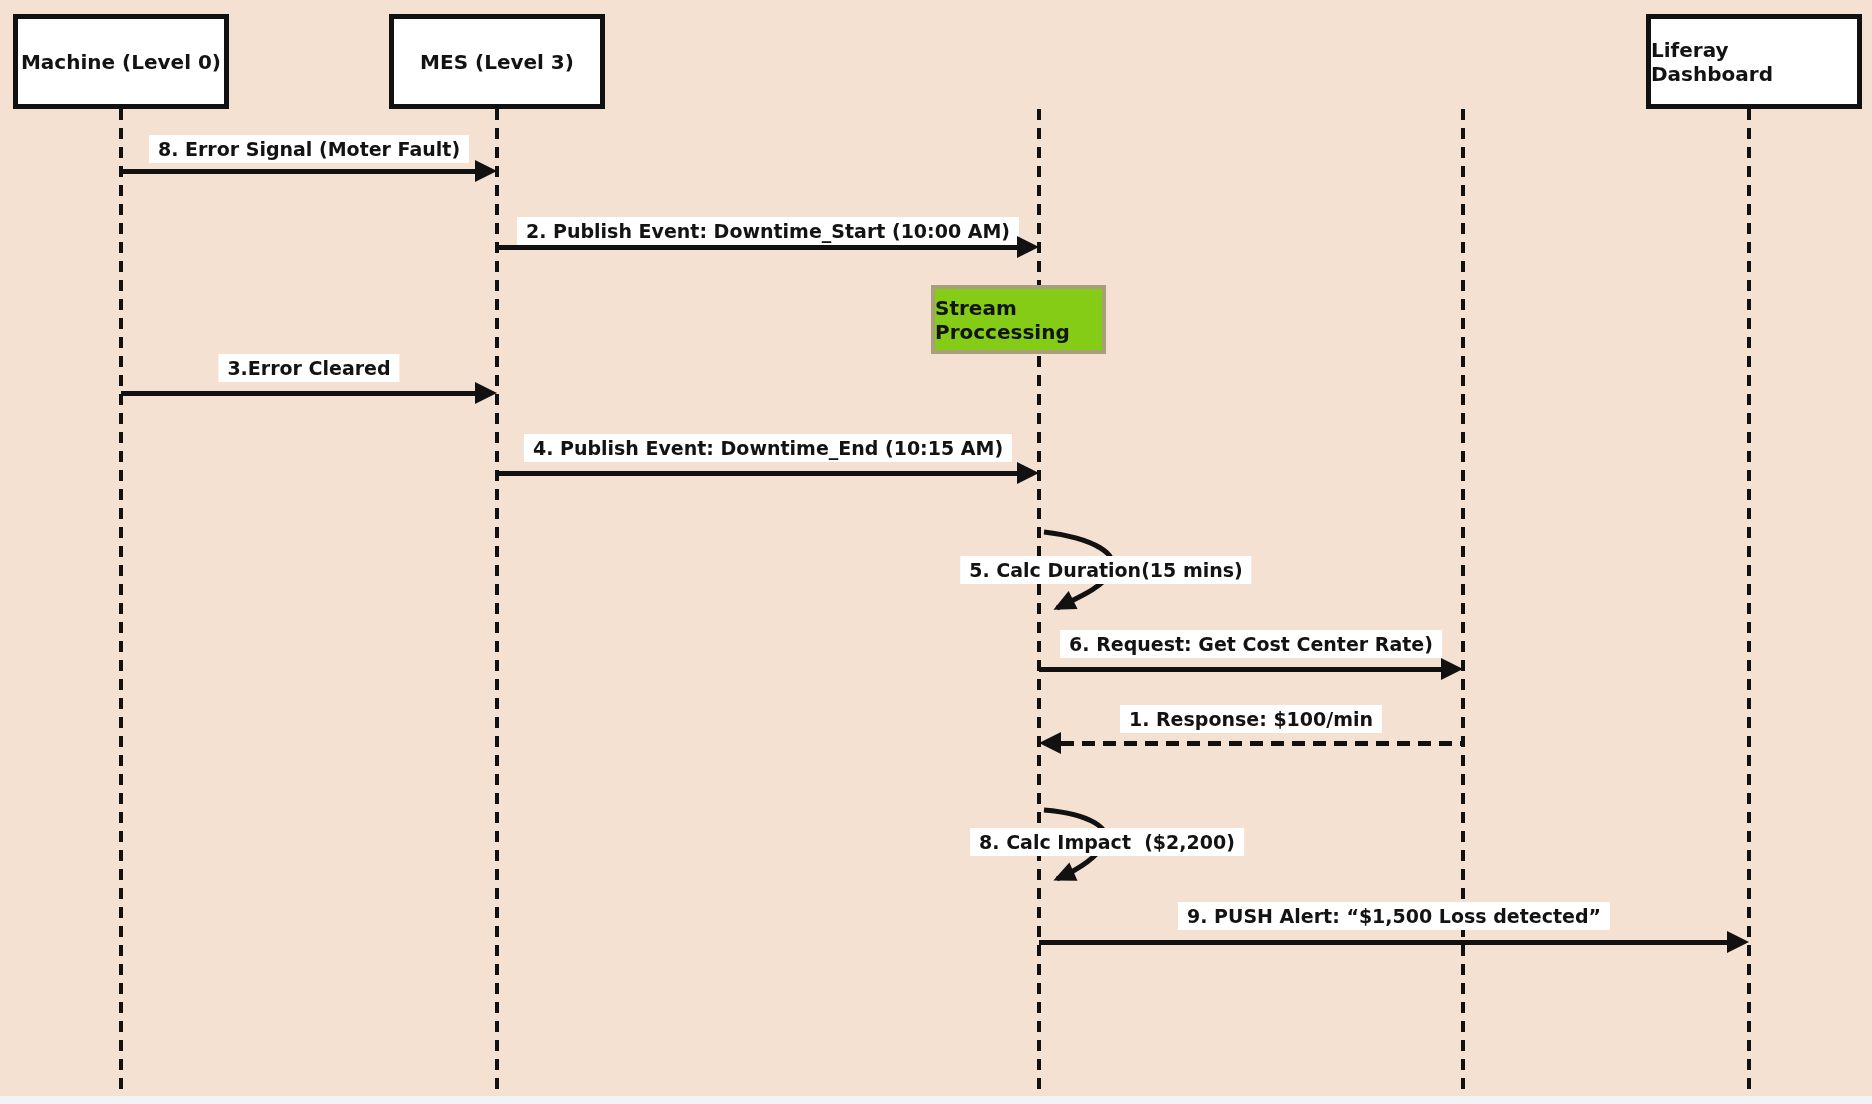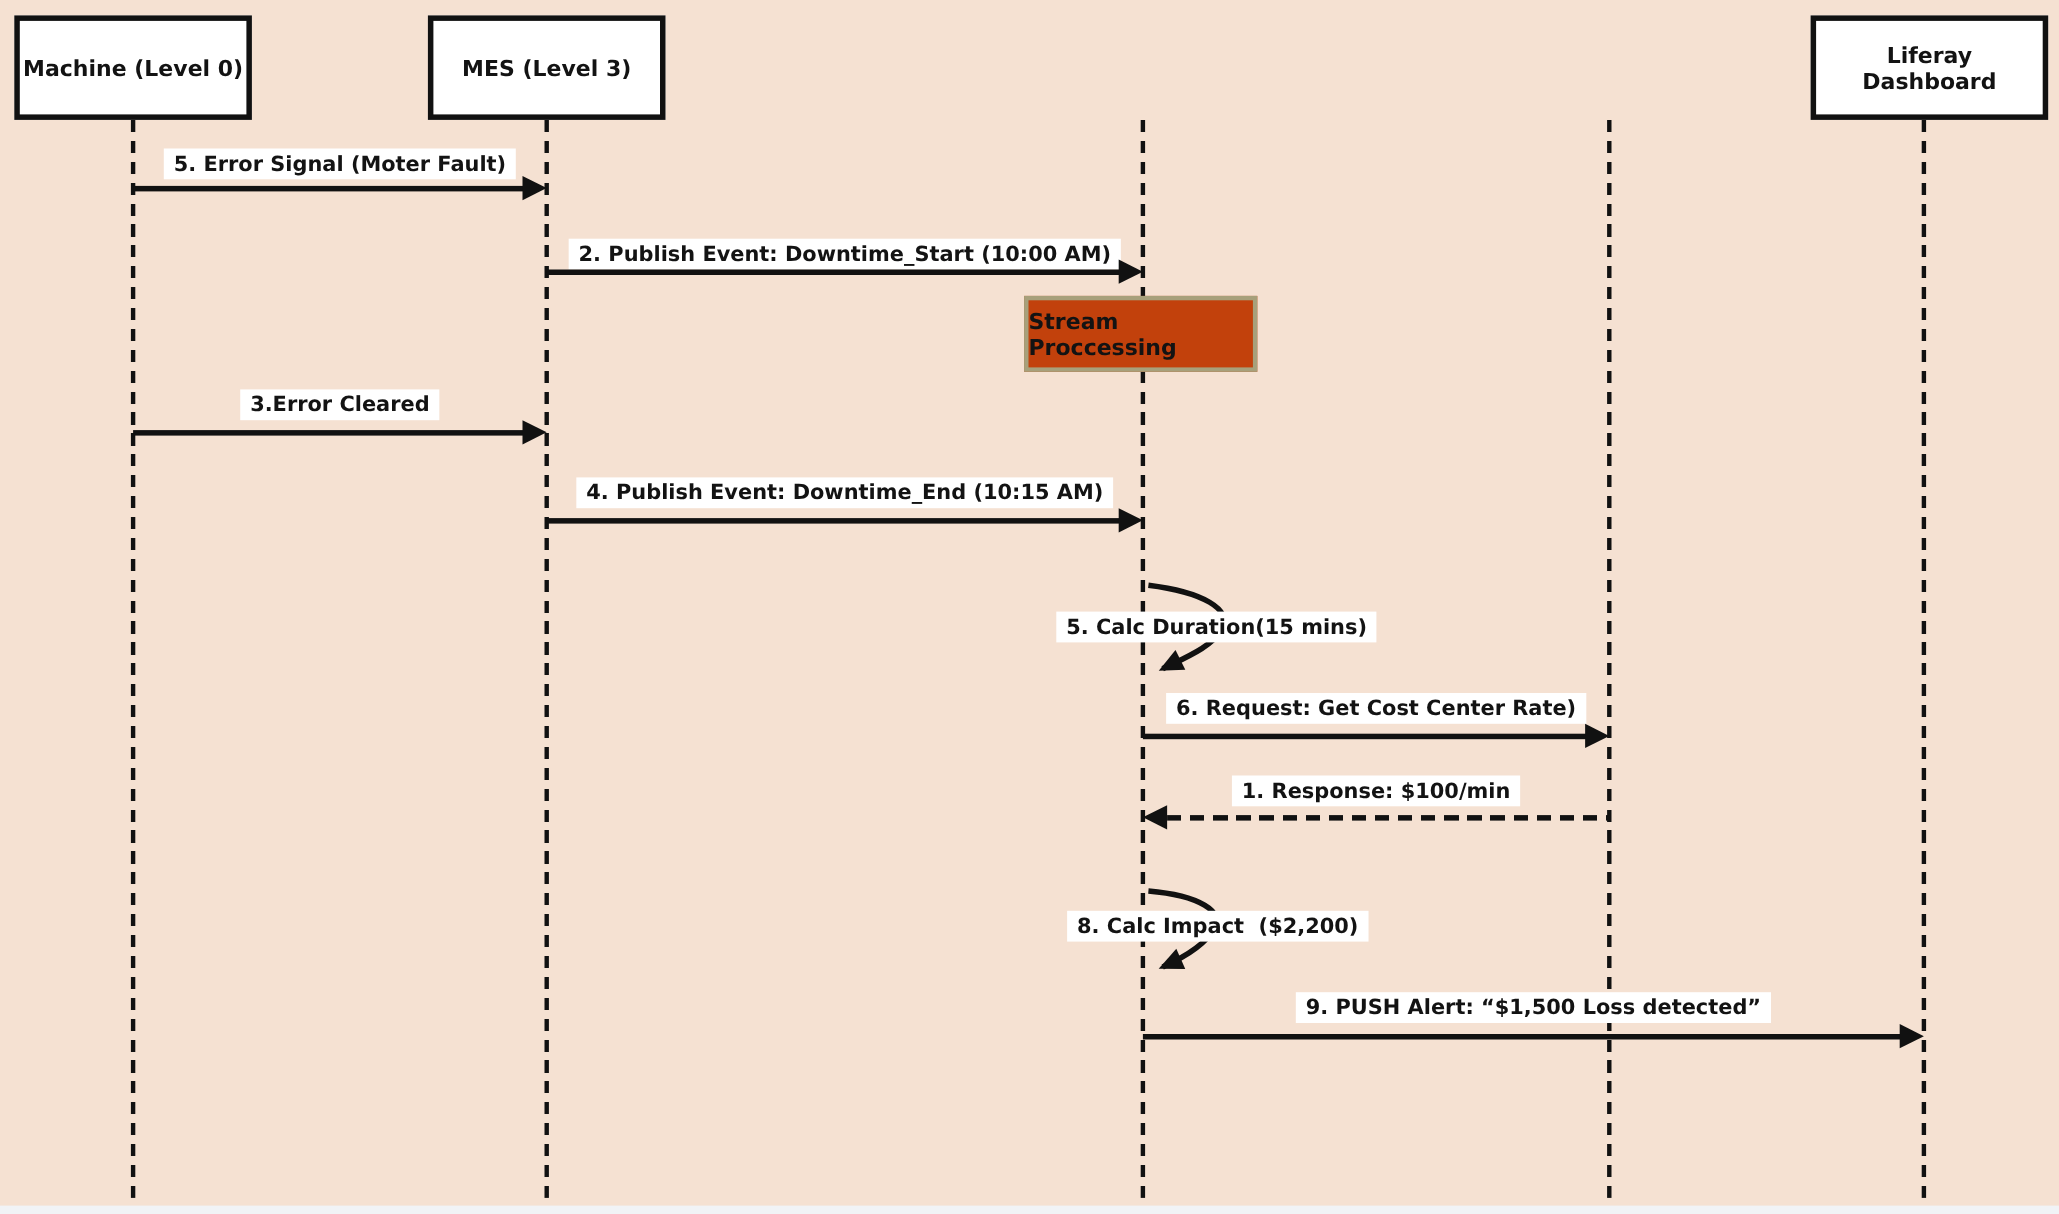--- a/index.html
+++ b/index.html
@@ -9,21 +9,21 @@
     background:#f5e1d2;
     overflow:hidden;
     font-family:"DejaVu Sans", sans-serif;
     color:#131313;
   }
   
   .actor{
     position:absolute;top:14px;width:216px;height:95px;
     background:#ffffff;border:5px solid #111111;box-sizing:border-box;
     display:flex;align-items:center;justify-content:center;
-    font-weight:700;font-size:20px;text-align:center;
+    font-weight:700;font-size:20px;text-align:left;
   }
   
   .lifeline{
     position:absolute;top:109px;width:4px;height:980px;
     background:repeating-linear-gradient(180deg,#111111 0 11px,transparent 11px 19px);
   }
   
   .mline{position:absolute;height:5px;background:#111111;}
   .mline.dashed{
     background:repeating-linear-gradient(90deg,#111111 0 13px,transparent 13px 21px);
@@ -34,22 +34,22 @@
   .head.left{border-top:11px solid transparent;border-bottom:11px solid transparent;border-right:22px solid #111111;}
   
   .mlabel{
     position:absolute;transform:translateX(-50%);
     background:#ffffff;color:#131313;
     font-weight:700;font-size:19px;line-height:26px;
     padding:1px 9px;white-space:pre;
   }
   
   .note{
-    position:absolute;left:931px;top:269px;width:212px;height:69px;
-    background:#c2410c;border:4px solid #a7a07b;box-sizing:border-box;
+    position:absolute;left:931px;top:285px;width:175px;height:69px;
+    background:#84cc16;border:4px solid #a7a07b;box-sizing:border-box;
     display:flex;align-items:center;justify-content:center;
     font-weight:700;font-size:20px;
   }
   .loop-svg{position:absolute;overflow:visible;}
   .bottom-strip{
     position:absolute;left:0;top:1096px;width:1872px;height:8px;
     background:#f1f3f6;
   }
 </style>
 </head>
@@ -67,21 +67,21 @@
       <span>Machine (Level 0)</span>
     </div>
   <div class="actor" style="left:389px">
       <span>MES (Level 3)</span>
     </div>
   <div class="actor" style="left:1646px">
       <span>Liferay Dashboard</span>
     </div>
 
   <div>
-    <div class="mlabel" style="left:309px;top:135px">5. Error Signal (Moter Fault)</div>
+    <div class="mlabel" style="left:309px;top:135px">8. Error Signal (Moter Fault)</div>
     <div class="mline" style="left:121px;top:169px;width:356px"></div>
     <div class="head right" style="left:475px;top:160px"></div>
   </div>
 
   <div>
     <div class="mlabel" style="left:768px;top:217px">2. Publish Event: Downtime_Start (10:00 AM)</div>
     <div class="mline" style="left:497px;top:245px;width:522px"></div>
     <div class="head right" style="left:1017px;top:236px"></div>
   </div>
 

